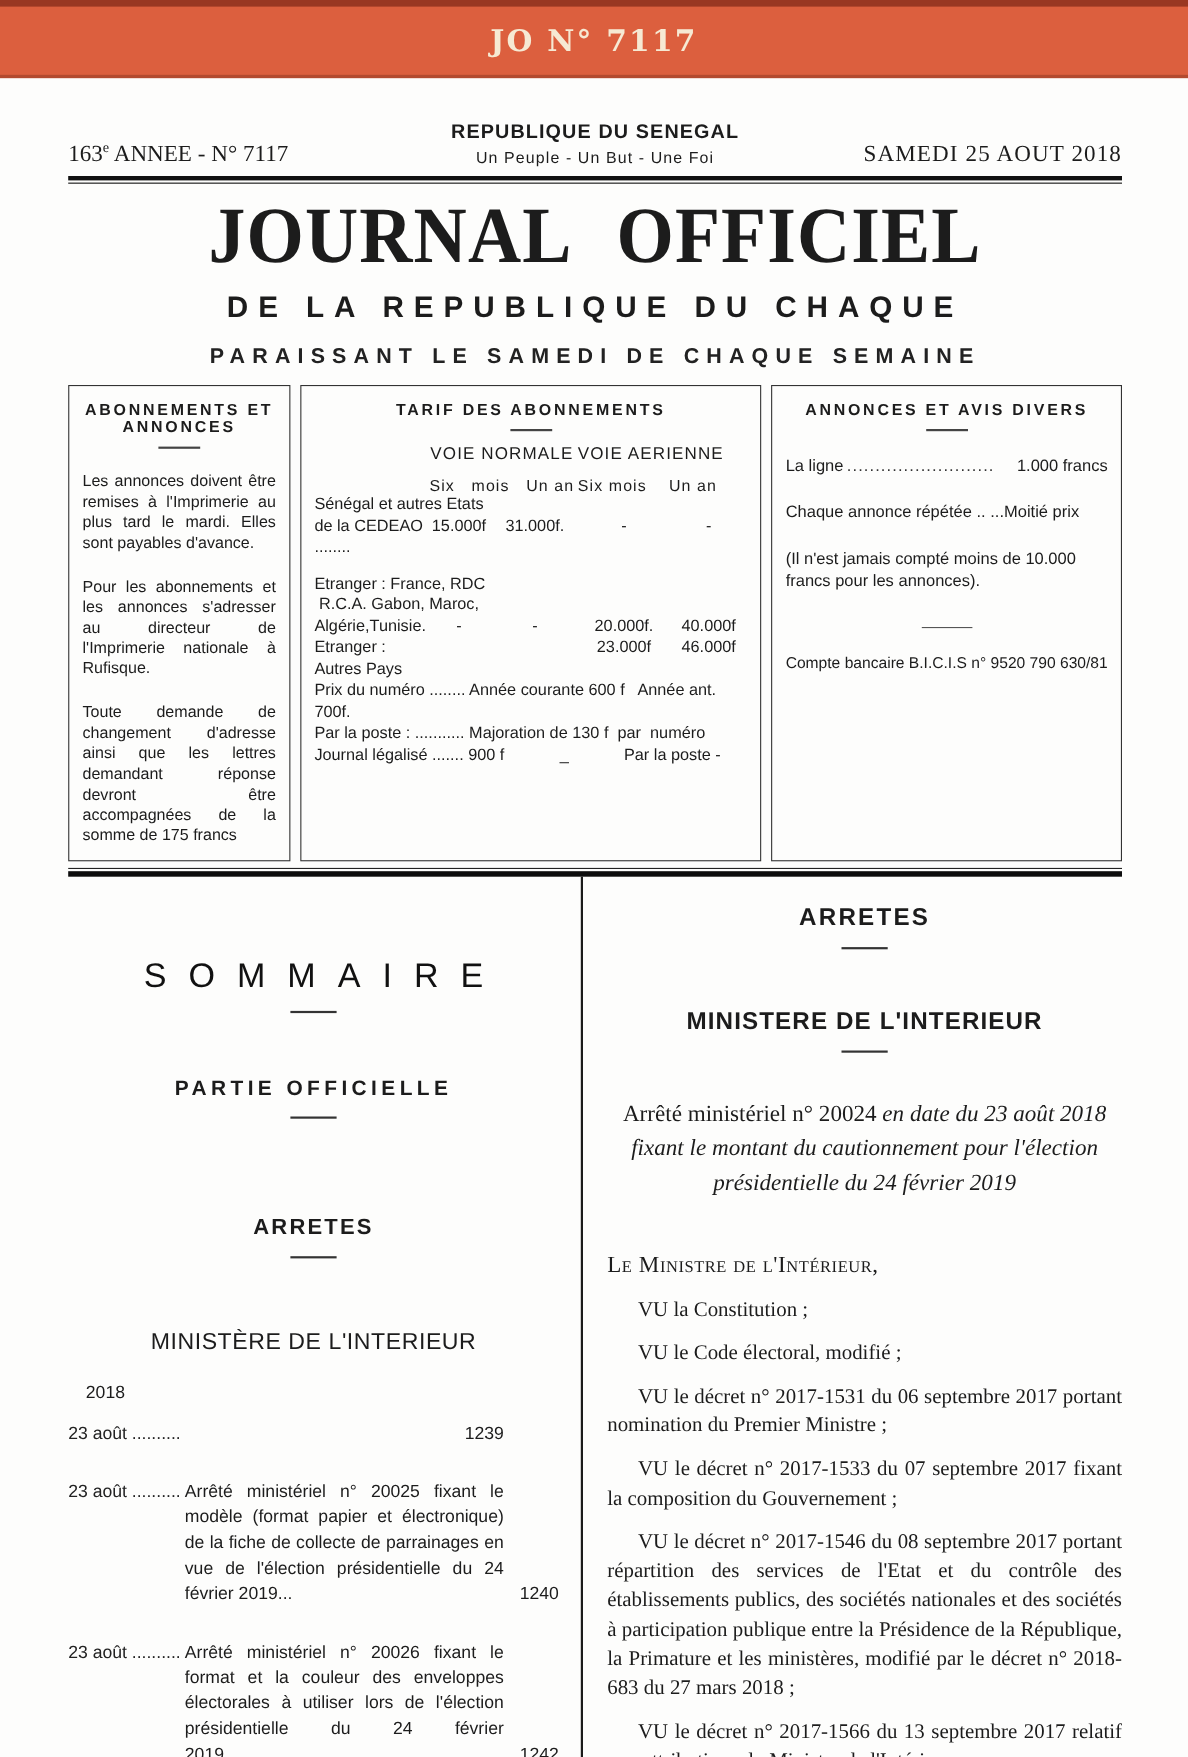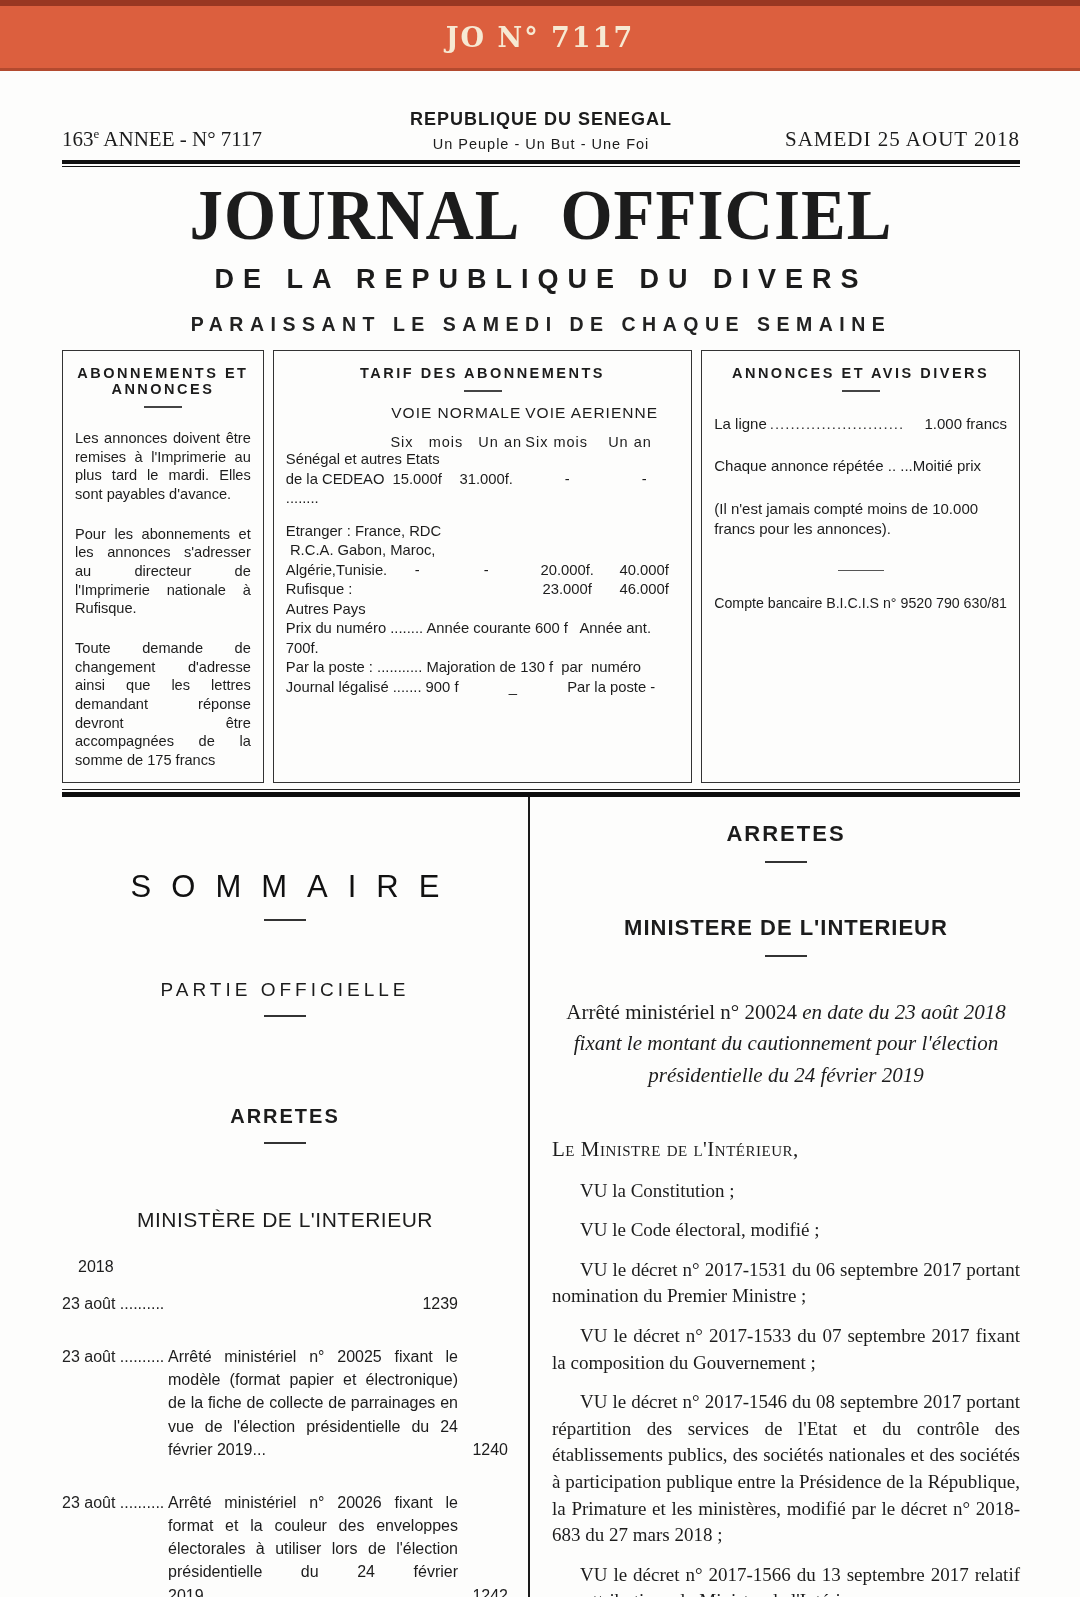--- a/index.html
+++ b/index.html
@@ -59,21 +59,21 @@
   .account { margin-top:24px; font-size:14.2px; white-space:nowrap; }
 
   
   .columns { display:flex; align-items:stretch; }
   .col-left { width:466px; padding:0 20px 0 0; }
   .col-right { flex:1; border-left:2px solid #1a1a1a; padding:0 0 30px 22px; }
 
   
   .sommaire-title { text-align:center; font-size:31px; letter-spacing:20px; margin-top:72px; text-indent:20px; color:#111; }
   .som-dash { width:42px; border-top:2px solid #333; margin:14px auto 0; }
-  .partie-off { text-align:center; font-weight:normal; font-size:19px; letter-spacing:4px; margin-top:58px; }
+  .partie-off { text-align:center; font-weight:bold; font-size:19px; letter-spacing:4px; margin-top:58px; }
   .arretes-l { text-align:center; font-weight:bold; font-size:20px; letter-spacing:2px; margin-top:88px; }
   .ministere-l { text-align:center; font-size:21px; margin-top:64px; letter-spacing:0.5px; }
   .year { font-size:16px; margin-top:26px; padding-left:16px; }
   .toc { margin-top:8px; }
   .toc-entry { display:grid; grid-template-columns:106px 1fr 50px; font-size:16px; line-height:1.45; margin-top:16px; }
   .toc-date { white-space:nowrap; color:#222; }
   .toc-text { text-align:justify; }
   .toc-page { align-self:end; text-align:right; }
 
   
@@ -102,21 +102,21 @@
         <div class="republic">REPUBLIQUE DU SENEGAL</div>
         <div class="motto">Un Peuple - Un But - Une Foi</div>
       </div>
       <div class="hdr-right">SAMEDI 25 AOUT 2018</div>
     </div>
 
     <div class="rule-heavy"></div>
 
     <div class="masthead">
       <div class="mast-title">JOURNAL OFFICIEL</div>
-      <div class="mast-sub">DE LA REPUBLIQUE DU DIVERS</div>
+      <div class="mast-sub">DE LA REPUBLIQUE DU CHAQUE</div>
       <div class="mast-tag">PARAISSANT LE SAMEDI DE CHAQUE SEMAINE</div>
     </div>
 
     <div class="boxes">
 
       <div class="box box-abn">
         <div class="box-title">ABONNEMENTS ET ANNONCES</div>
         <div class="title-dash"></div>
         <p>Les annonces doivent être remises à l'Imprimerie au plus tard le mardi. Elles sont payables d'avance.</p>
         <p>Pour les abonnements et les annonces s'adresser au directeur de l'Imprimerie nationale à Rufisque.</p>
@@ -147,21 +147,21 @@
         <div class="tarif-line" style="margin-top:13px;">Etranger : France, RDC</div>
         <div class="tarif-line"> R.C.A. Gabon, Maroc,</div>
         <div class="tarif-row">
           <span>Algérie,Tunisie.</span>
           <span class="c">-</span>
           <span class="c">-</span>
           <span class="c">20.000f.</span>
           <span class="c">40.000f</span>
         </div>
         <div class="tarif-row">
-          <span>Rufisque : Autres Pays</span>
+          <span>Etranger : Autres Pays</span>
           <span class="c"></span>
           <span class="c"></span>
           <span class="c">23.000f</span>
           <span class="c">46.000f</span>
         </div>
         <div class="tarif-line">Prix du numéro ........ Année courante 600 f   Année ant.    700f.</div>
         <div class="tarif-line">Par la poste : ........... Majoration de 130 f  par  numéro</div>
         <div class="tarif-row6">
           <span>Journal légalisé ....... 900 f</span>
           <span>_</span>

